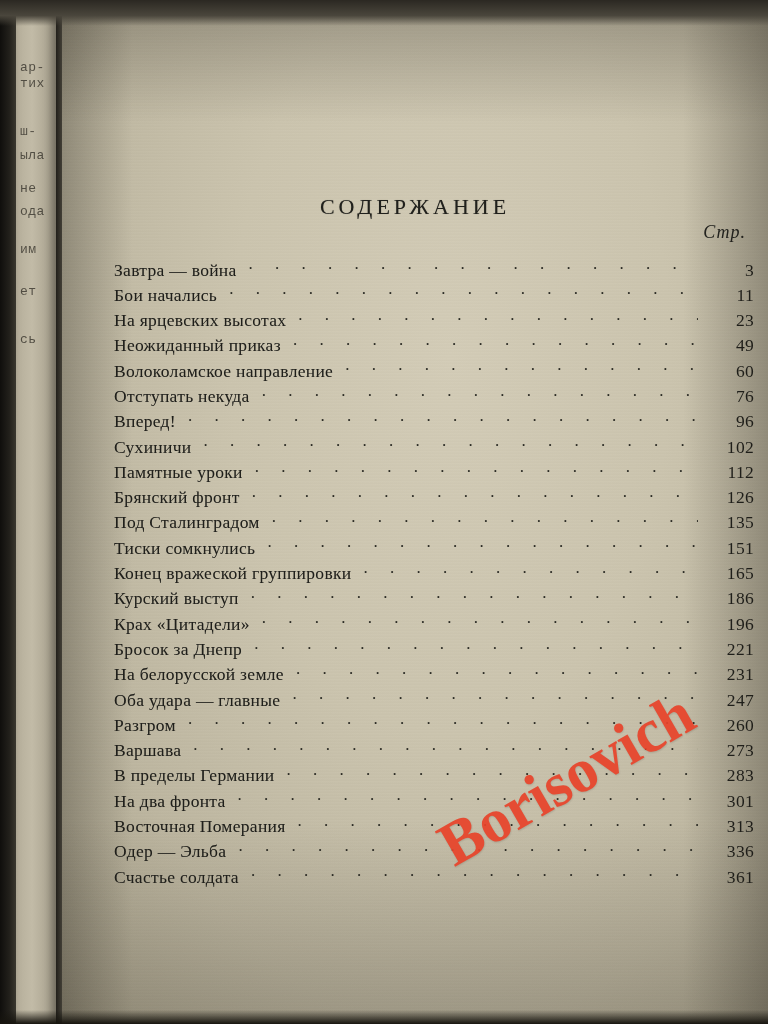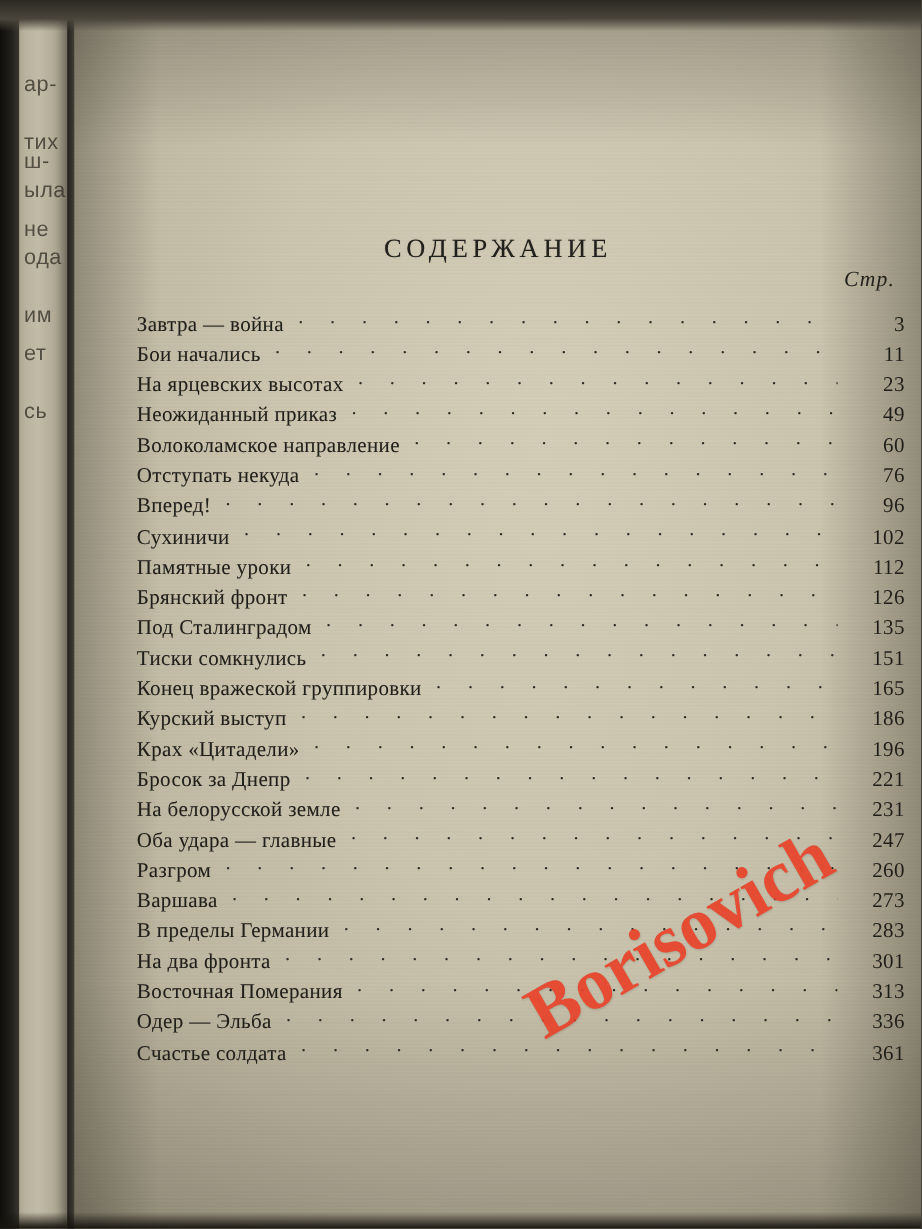--- a/index.html
+++ b/index.html
@@ -37,22 +37,22 @@
     width: 40px;
     height: 1024px;
     background: linear-gradient(90deg, #b5ae9a 0%, #c2bba7 40%, #a49d8a 100%);
     box-shadow: inset -4px 0 8px rgba(0,0,0,0.35);
     overflow: hidden;
   }
   .prev-page .frag {
     position: absolute;
     left: 4px;
     color: #2e2b24;
-    font-size: 18px;
-    font-family: Liberation Sans, sans-serif;
+    font-size: 13px;
+    font-family: Liberation Mono, monospace;
     letter-spacing: 0.5px;
     opacity: 0.75;
   }
   
   .gutter-shadow {
     position: absolute;
     left: 56px;
     top: 0;
     width: 22px;
     height: 1024px;
@@ -190,26 +190,26 @@
 </style>
 </head>
 <body>
 
 <div id="photo">
 
   <div class="spine"></div>
 
   <div class="prev-page">
     <span class="frag blur" style="top:60px">ар-</span>
-    <span class="frag blur" style="top:108px">тих</span>
+    <span class="frag blur" style="top:76px">тих</span>
     <span class="frag blur" style="top:124px">ш-</span>
     <span class="frag blur" style="top:148px">ыла</span>
     <span class="frag blur" style="top:181px">не</span>
     <span class="frag blur" style="top:204px">ода</span>
-    <span class="frag blur" style="top:252px">им</span>
+    <span class="frag blur" style="top:242px">им</span>
     <span class="frag blur" style="top:284px">ет</span>
     <span class="frag blur" style="top:332px">сь</span>
   </div>
 
   <div class="gutter-shadow"></div>
 
   <div class="page">
     <div class="page-grain"></div>
 
     <div class="toc-title blur">СОДЕРЖАНИЕ</div>

